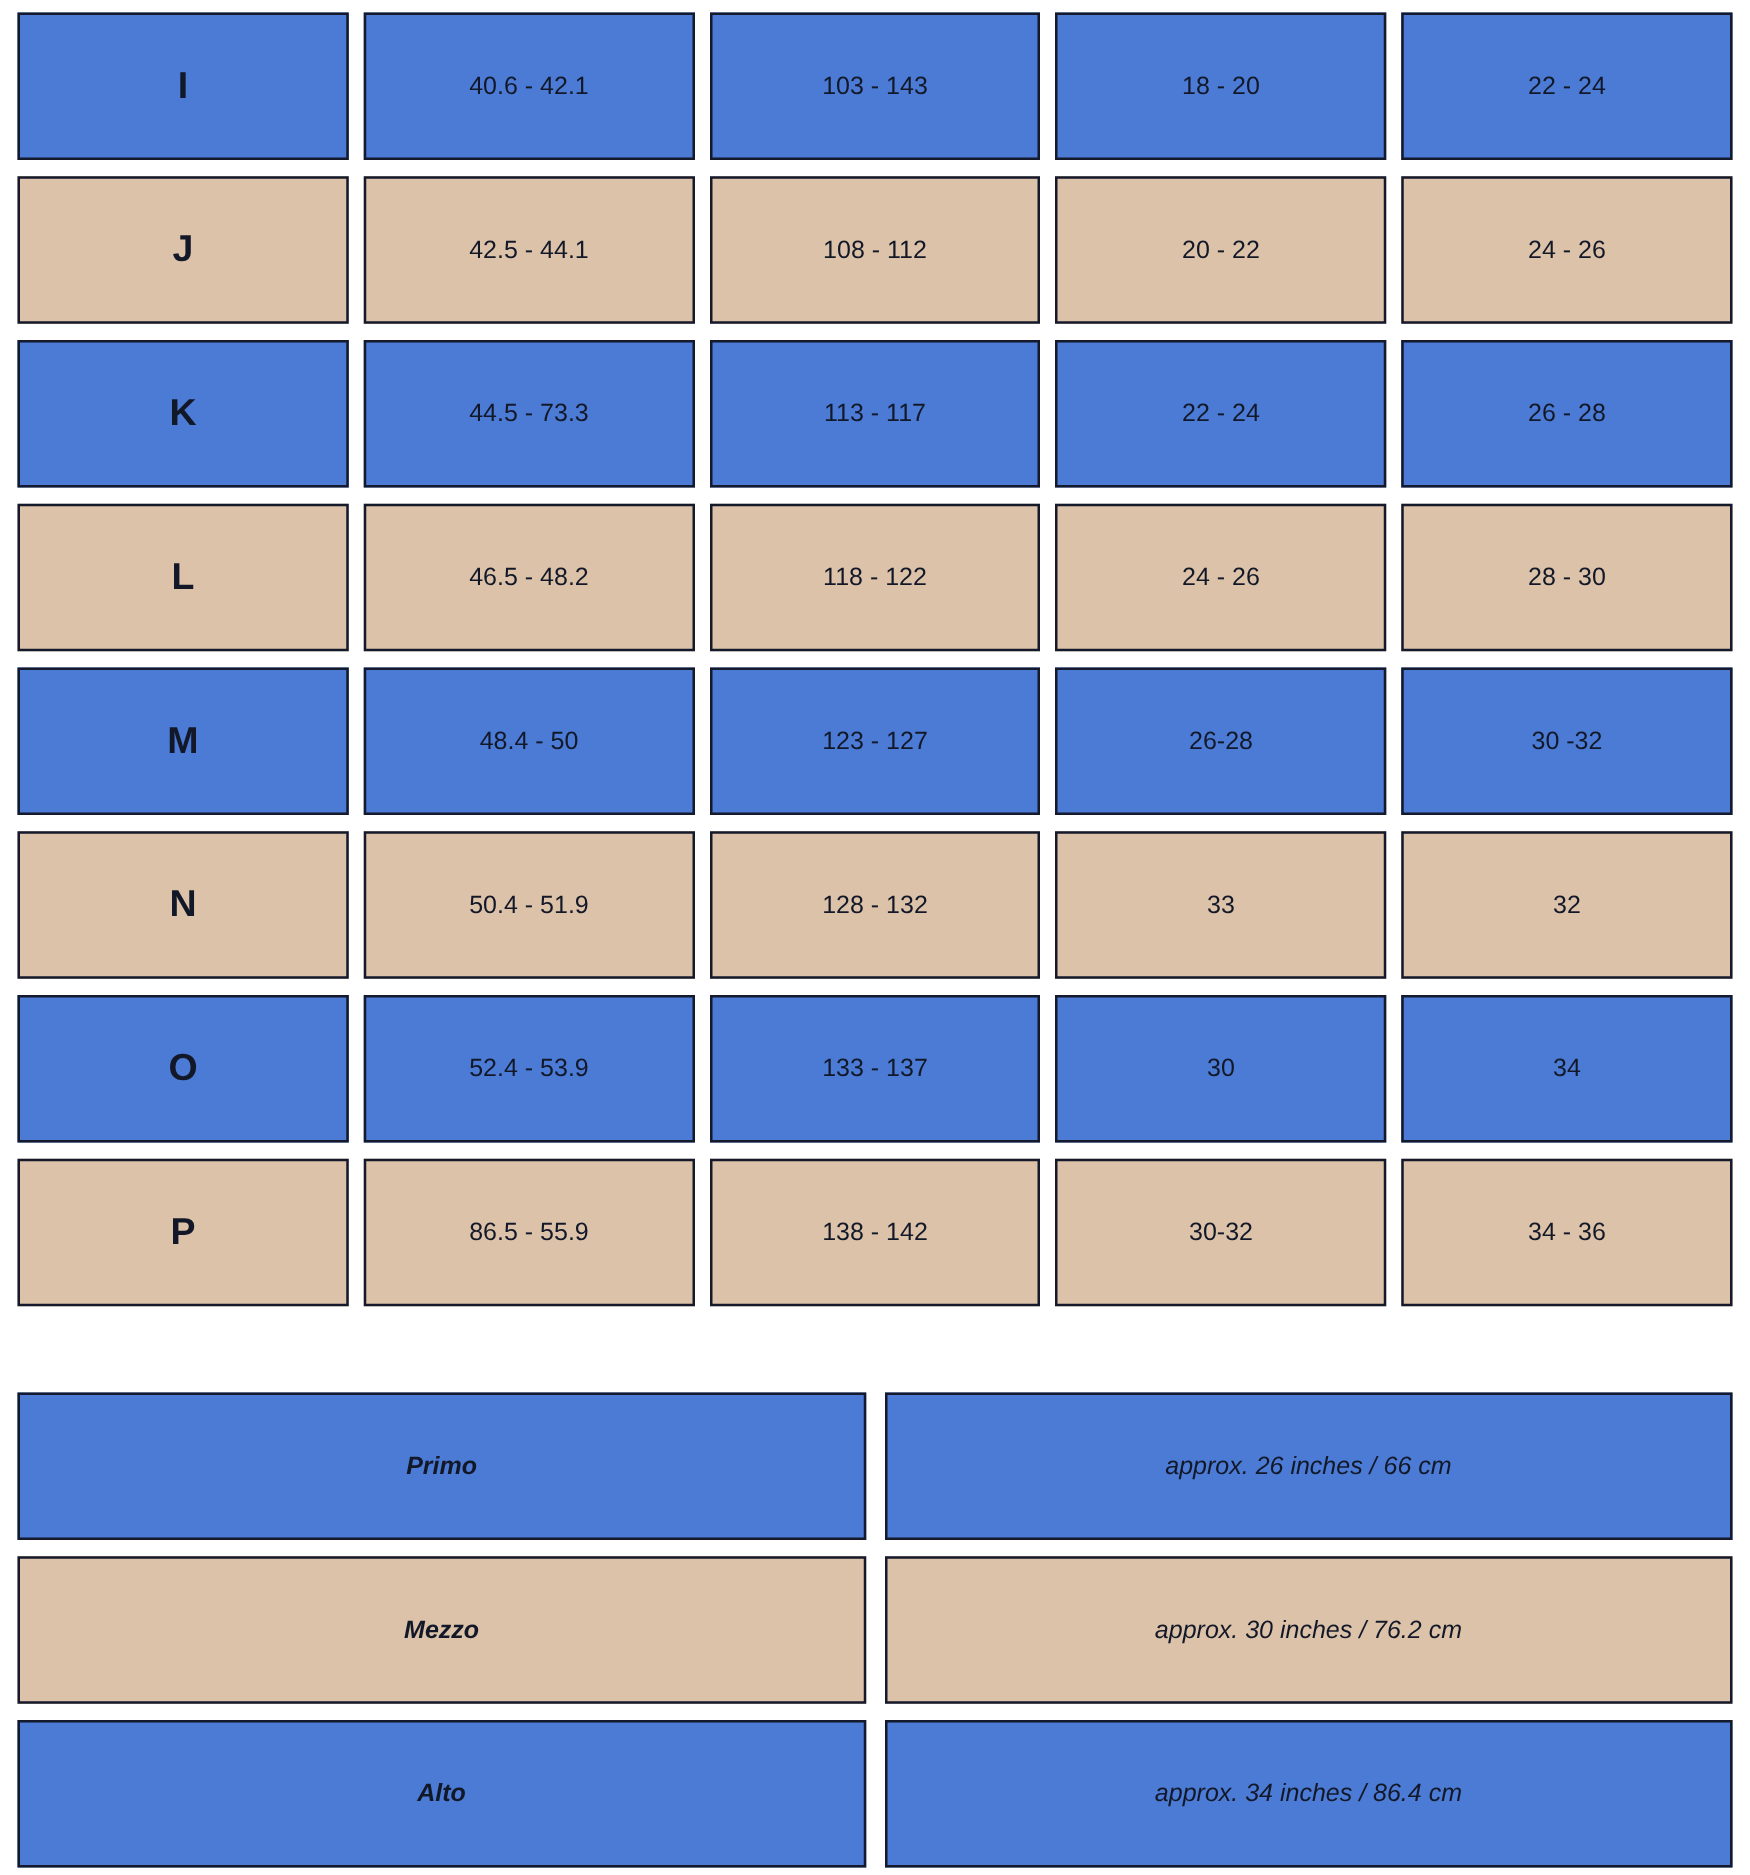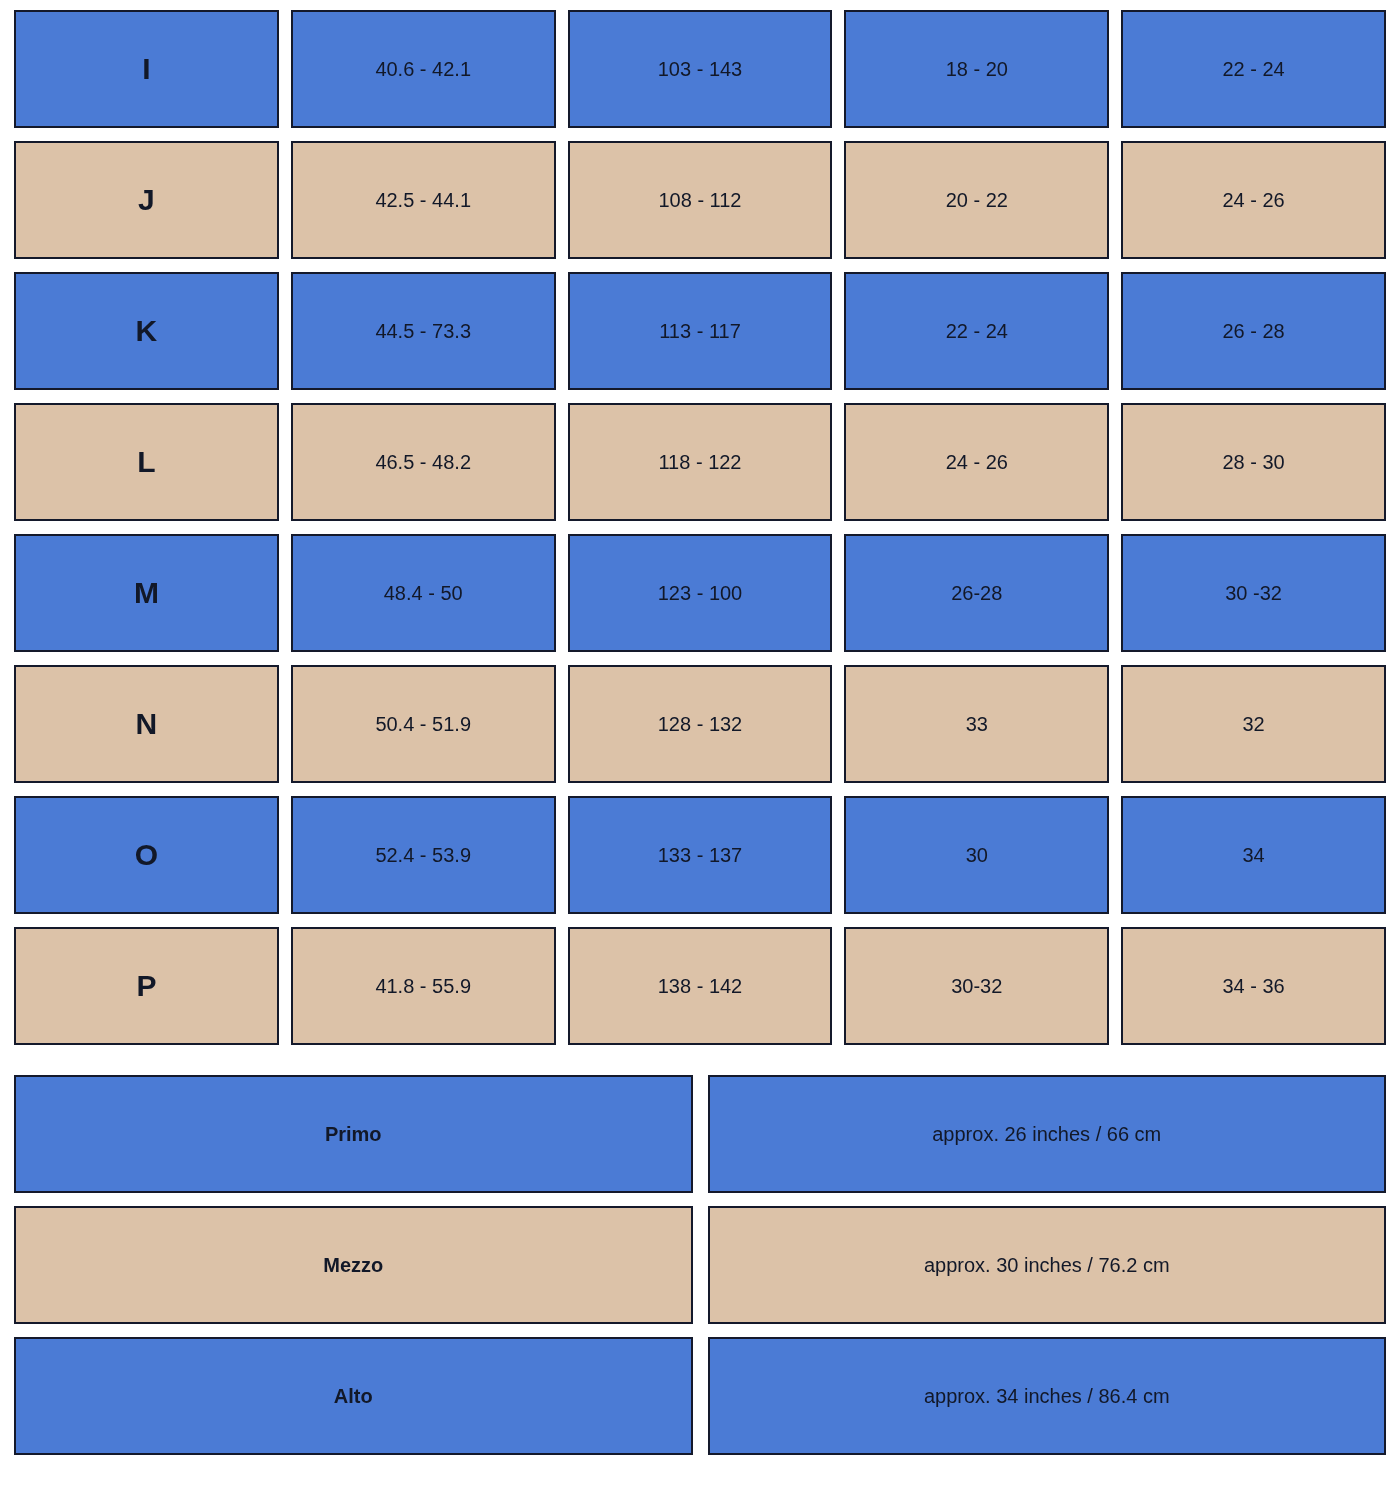--- a/index.html
+++ b/index.html
@@ -44,21 +44,22 @@
   .size-table .row:nth-child(even) .cell { background: var(--tan); }
   .cell.size-label {
     font-weight: bold;
     font-size: 30px;
   }
   .length-table {
     display: grid;
     grid-template-columns: 1fr 1fr;
     column-gap: 15px;
     row-gap: 13px;
-    padding: 30px 14px 0 14px;
+    padding: 69px 14px 0 14px;
+    font-style: italic;
   }
   .length-table .row { display: contents; }
   .length-table .row:nth-child(odd) .cell { background: var(--blue); }
   .length-table .row:nth-child(even) .cell { background: var(--tan); }
   .length-table .cell.name-label { font-weight: bold; }
 </style>
 </head>
 <body>
 
 <div class="size-table">
@@ -86,41 +87,41 @@
   <div class="row">
     <div class="cell size-label">L</div>
     <div class="cell">46.5 - 48.2</div>
     <div class="cell">118 - 122</div>
     <div class="cell">24 - 26</div>
     <div class="cell">28 - 30</div>
   </div>
   <div class="row">
     <div class="cell size-label">M</div>
     <div class="cell">48.4 - 50</div>
-    <div class="cell">123 - 100</div>
+    <div class="cell">123 - 127</div>
     <div class="cell">26-28</div>
     <div class="cell">30 -32</div>
   </div>
   <div class="row">
     <div class="cell size-label">N</div>
     <div class="cell">50.4 - 51.9</div>
     <div class="cell">128 - 132</div>
     <div class="cell">33</div>
     <div class="cell">32</div>
   </div>
   <div class="row">
     <div class="cell size-label">O</div>
     <div class="cell">52.4 - 53.9</div>
     <div class="cell">133 - 137</div>
     <div class="cell">30</div>
     <div class="cell">34</div>
   </div>
   <div class="row">
     <div class="cell size-label">P</div>
-    <div class="cell">41.8 - 55.9</div>
+    <div class="cell">86.5 - 55.9</div>
     <div class="cell">138 - 142</div>
     <div class="cell">30-32</div>
     <div class="cell">34 - 36</div>
   </div>
 </div>
 
 <div class="length-table">
   <div class="row">
     <div class="cell name-label">Primo</div>
     <div class="cell">approx. 26 inches / 66 cm</div>

